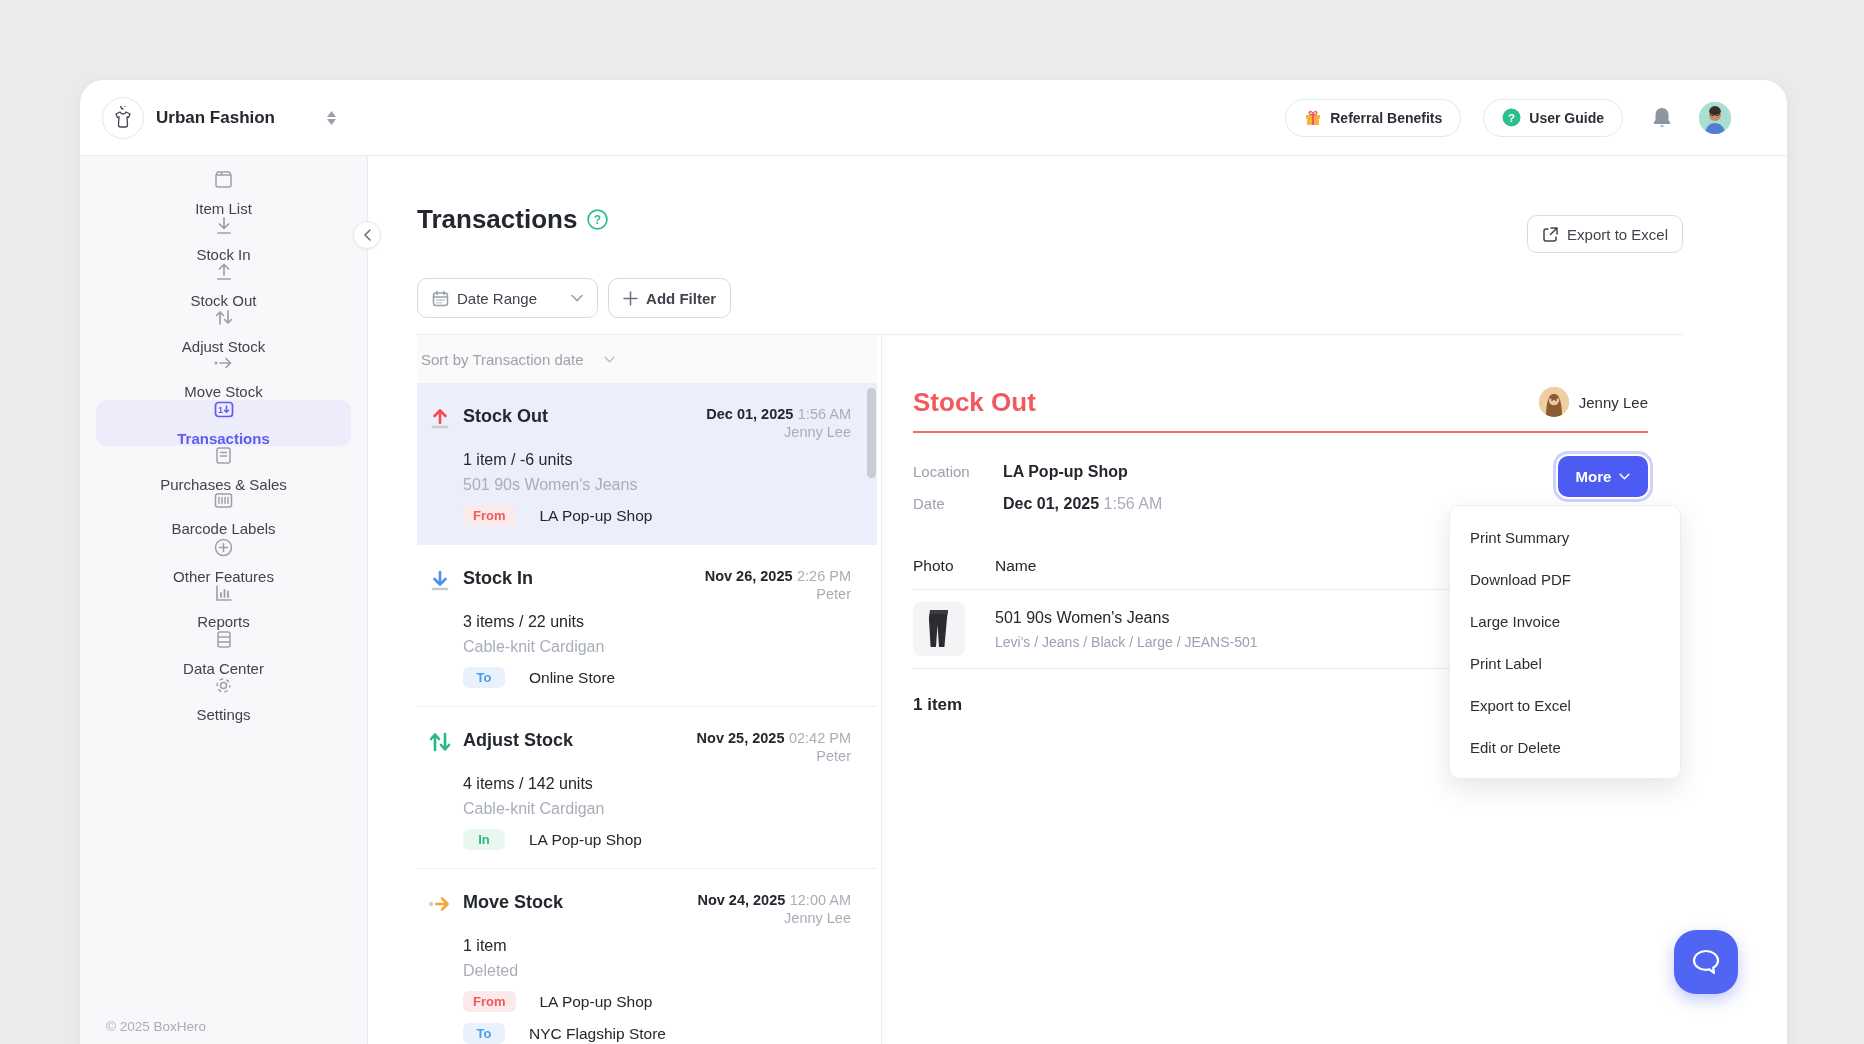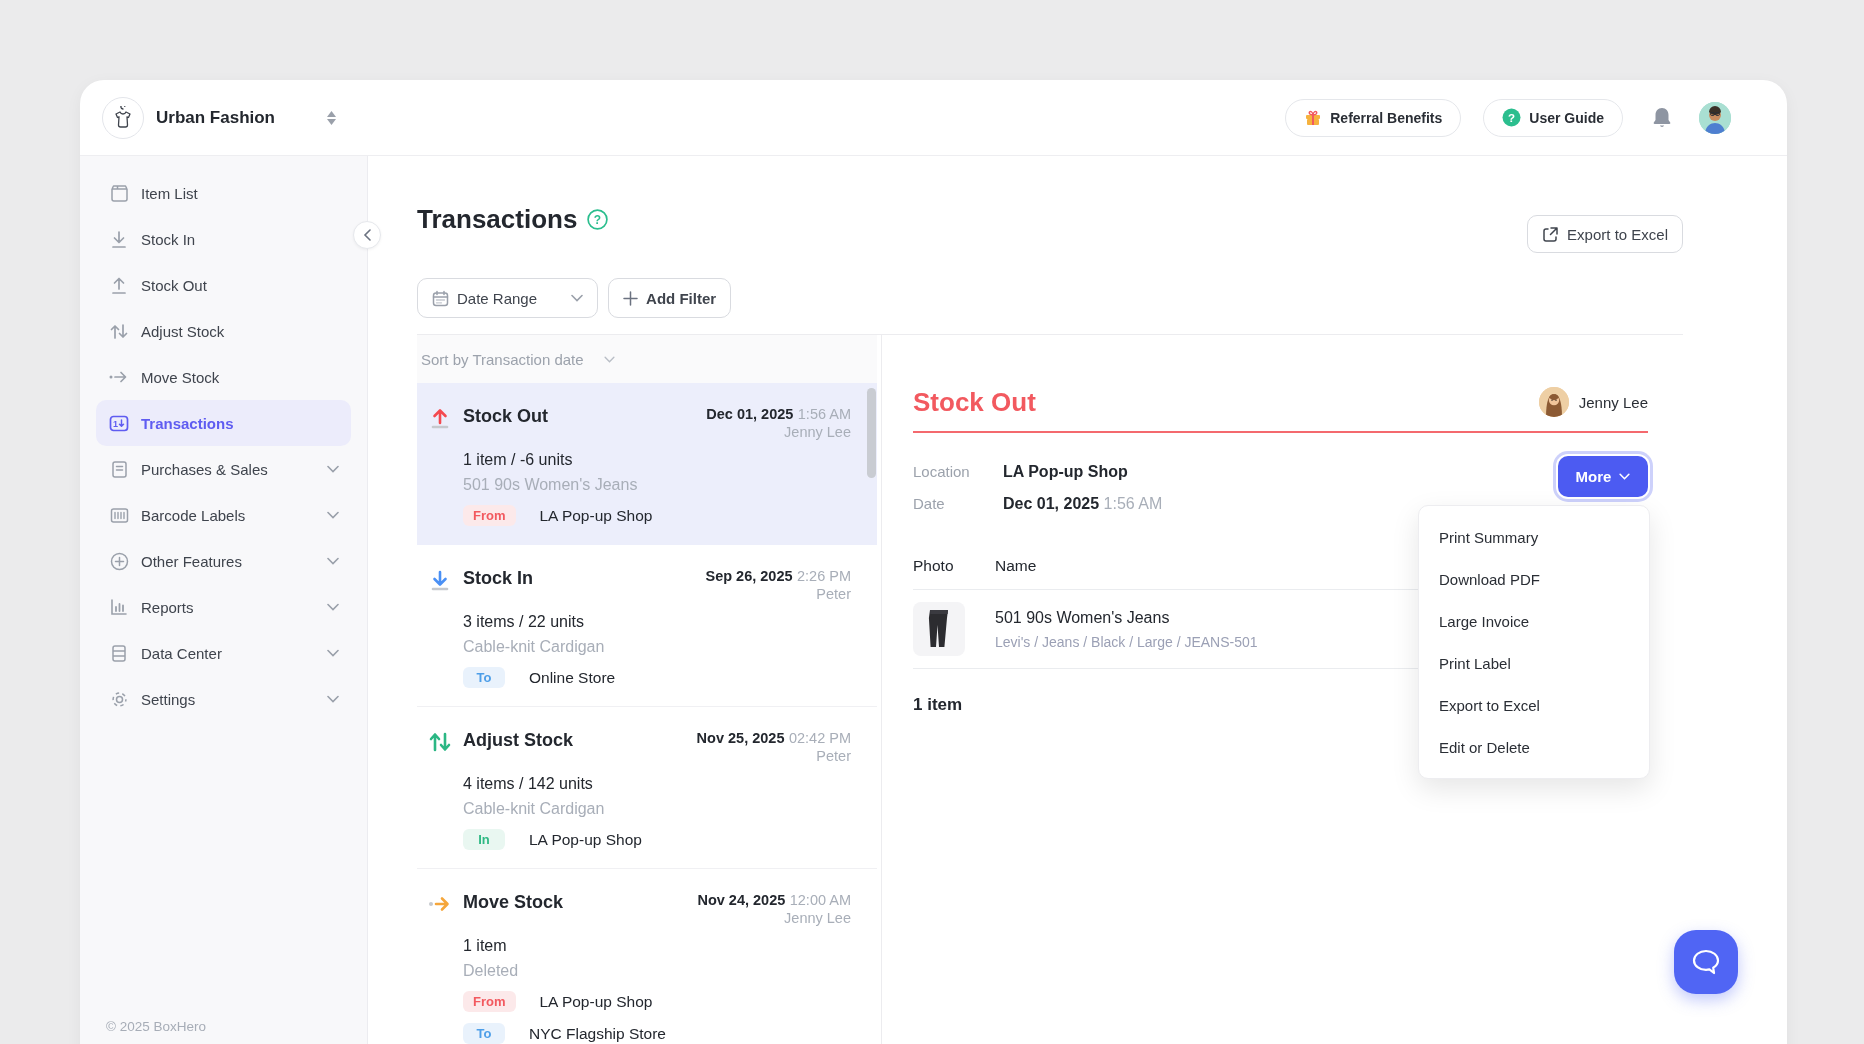--- a/index.html
+++ b/index.html
@@ -41,21 +41,21 @@
     overflow:hidden; background:#A9DFD2;
   }
   
   .body-row { display:flex; height:888px; }
   .sidebar {
     width:288px; background:#F8F8FA; border-right:1px solid #ECECF0;
     padding:14px 16px; position:relative; flex-shrink:0;
   }
   .side-item {
     height:46px; border-radius:10px; display:flex; align-items:center;
-    padding:0 12px; gap:11px; font-size:15px; color:#3F444D; cursor:pointer;
+    padding:0 12px; gap:11px; font-size:15px; color:#3F444D; cursor:pointer;flex-direction:column;
   }
   .side-item .lbl { flex:1; }
   .side-item.active { background:#ECECFB; color:#5F5CF1; font-weight:700; }
   .side-icon { width:22px; height:22px; display:flex; align-items:center; justify-content:center; }
   .side-footer { position:absolute; left:26px; bottom:10px; font-size:13.5px; color:#A7ADB7; }
   .collapse-btn {
     position:absolute; top:65px; right:-14px; width:28px; height:28px; z-index:5;
     background:#fff; border:1px solid #E6E8EC; border-radius:50%;
     display:flex; align-items:center; justify-content:center; cursor:pointer;
     box-shadow:0 1px 3px rgba(0,0,0,0.05);
@@ -117,21 +117,21 @@
   .meta-value { font-weight:700; color:#23272E; font-size:16px; }
   .meta-time { font-weight:400; color:#A8AEB8; }
   .more-btn {
     position:absolute; top:121px; right:35px; width:90px; height:41px;
     background:#4C5BF2; color:#fff; border:none; border-radius:10px;
     font-size:15px; font-weight:600; display:flex; align-items:center; justify-content:center; gap:8px;
     cursor:pointer; font-family:inherit;
     box-shadow:0 0 0 2px #fff, 0 0 0 5px rgba(76,91,242,0.28);
   }
   .dropdown-menu {
-    position:absolute; left:537px; top:170px; width:232px; z-index:10;
+    position:absolute; left:568px; top:170px; width:232px; z-index:10;
     background:#fff; border:1px solid #EDEDF0; border-radius:10px;
     box-shadow:0 10px 28px rgba(0,0,0,0.10);
     padding:10px 0;
     text-align:right;
   }
   .menu-item { height:42px; display:flex; align-items:center; padding:0 20px; font-size:15px; color:#2A2E35; cursor:pointer; }
   
   .detail-table { position:absolute; left:32px; right:35px; top:222px; }
   .table-head { display:flex; height:32px; align-items:flex-start; font-size:15.5px; font-weight:400; color:#23272E; }
   .col-photo { width:82px; }
@@ -432,21 +432,21 @@
         </article>
 
         <article class="txn-card">
           <div class="txn-row1">
             <svg class="txn-type-icon" viewBox="0 0 24 24">
               <path d="M12 4 V16 M6.5 11 L12 16.5 L17.5 11" fill="none" stroke="#4A90F5" stroke-width="2.6" stroke-linecap="round" stroke-linejoin="round"></path>
               <path d="M5 21 h14" stroke="#C6C9CE" stroke-width="2.6" stroke-linecap="round"></path>
             </svg>
             <div class="txn-title">Stock In</div>
             <div class="txn-right">
-              <div><span class="txn-date">Sep 26, 2025</span>
+              <div><span class="txn-date">Nov 26, 2025</span>
                 <span class="txn-time">2:26 PM</span></div>
               <div class="txn-user">Peter</div>
             </div>
           </div>
           <div class="txn-body">
             <div class="txn-summary">3 items / 22 units</div>
             <div class="txn-item">Cable-knit Cardigan</div>
             <div class="badge-row">
               <span class="tag to">To</span>
               <span class="badge-val">Online Store</span>

